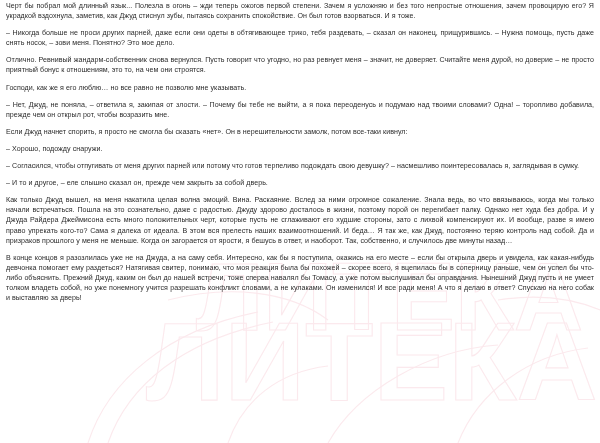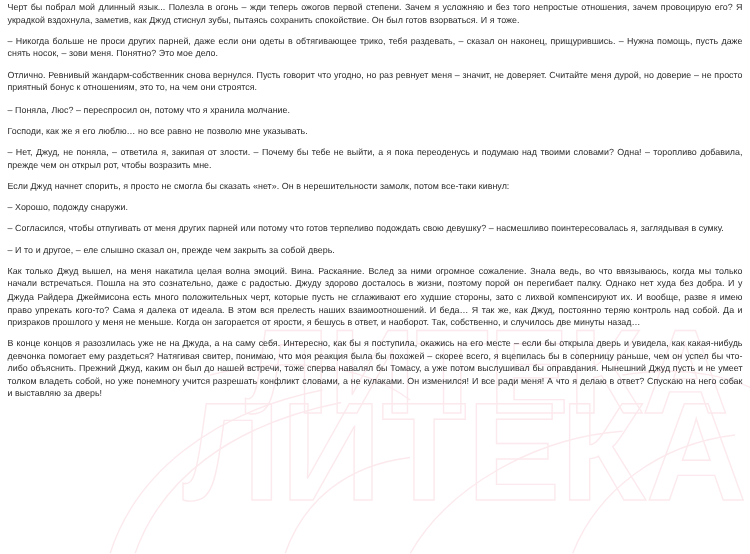--- a/index.html
+++ b/index.html
@@ -88,21 +88,20 @@
         <path class="wm-arc" d="M 470 300 C 520 292 560 300 596 322"></path>
         <path class="wm-arc" d="M 200 443 C 215 400 250 372 300 366"></path>
       </g>
     </svg>
   </div>
 
   <div id="content">
     <p class="para">Черт бы побрал мой длинный язык... Полезла в огонь – жди теперь ожогов первой степени. Зачем я усложняю и без того непростые отношения, зачем провоцирую его? Я украдкой вздохнула, заметив, как Джуд стиснул зубы, пытаясь сохранить спокойствие. Он был готов взорваться. И я тоже.</p>
     <p class="para">– Никогда больше не проси других парней, даже если они одеты в обтягивающее трико, тебя раздевать, – сказал он наконец, прищурившись. – Нужна помощь, пусть даже снять носок, – зови меня. Понятно? Это мое дело.</p>
     <p class="para">Отлично. Ревнивый жандарм-собственник снова вернулся. Пусть говорит что угодно, но раз ревнует меня – значит, не доверяет. Считайте меня дурой, но доверие – не просто приятный бонус к отношениям, это то, на чем они строятся.</p>
-    <p class="para">– Поняла, Люс? – переспросил он, потому что я хранила молчание.</p>
     <p class="para">Господи, как же я его люблю… но все равно не позволю мне указывать.</p>
     <p class="para">– Нет, Джуд, не поняла, – ответила я, закипая от злости. – Почему бы тебе не выйти, а я пока переоденусь и подумаю над твоими словами? Одна! – торопливо добавила, прежде чем он открыл рот, чтобы возразить мне.</p>
     <p class="para">Если Джуд начнет спорить, я просто не смогла бы сказать «нет». Он в нерешительности замолк, потом все-таки кивнул:</p>
     <p class="para">– Хорошо, подожду снаружи.</p>
     <p class="para">– Согласился, чтобы отпугивать от меня других парней или потому что готов терпеливо подождать свою девушку? – насмешливо поинтересовалась я, заглядывая в сумку.</p>
     <p class="para">– И то и другое, – еле слышно сказал он, прежде чем закрыть за собой дверь.</p>
     <p class="para">Как только Джуд вышел, на меня накатила целая волна эмоций. Вина. Раскаяние. Вслед за ними огромное сожаление. Знала ведь, во что ввязываюсь, когда мы только начали встречаться. Пошла на это сознательно, даже с радостью. Джуду здорово досталось в жизни, поэтому порой он перегибает палку. Однако нет худа без добра. И у Джуда Райдера Джеймисона есть много положительных черт, которые пусть не сглаживают его худшие стороны, зато с лихвой компенсируют их. И вообще, разве я имею право упрекать кого-то? Сама я далека от идеала. В этом вся прелесть наших взаимоотношений. И беда… Я так же, как Джуд, постоянно теряю контроль над собой. Да и призраков прошлого у меня не меньше. Когда он загорается от ярости, я бешусь в ответ, и наоборот. Так, собственно, и случилось две минуты назад…</p>
     <p class="para">В конце концов я разозлилась уже не на Джуда, а на саму себя. Интересно, как бы я поступила, окажись на его месте – если бы открыла дверь и увидела, как какая-нибудь девчонка помогает ему раздеться? Натягивая свитер, понимаю, что моя реакция была бы похожей – скорее всего, я вцепилась бы в соперницу раньше, чем он успел бы что-либо объяснить. Прежний Джуд, каким он был до нашей встречи, тоже сперва навалял бы Томасу, а уже потом выслушивал бы оправдания. Нынешний Джуд пусть и не умеет толком владеть собой, но уже понемногу учится разрешать конфликт словами, а не кулаками. Он изменился! И все ради меня! А что я делаю в ответ? Спускаю на него собак и выставляю за дверь!</p>
   </div>
 

